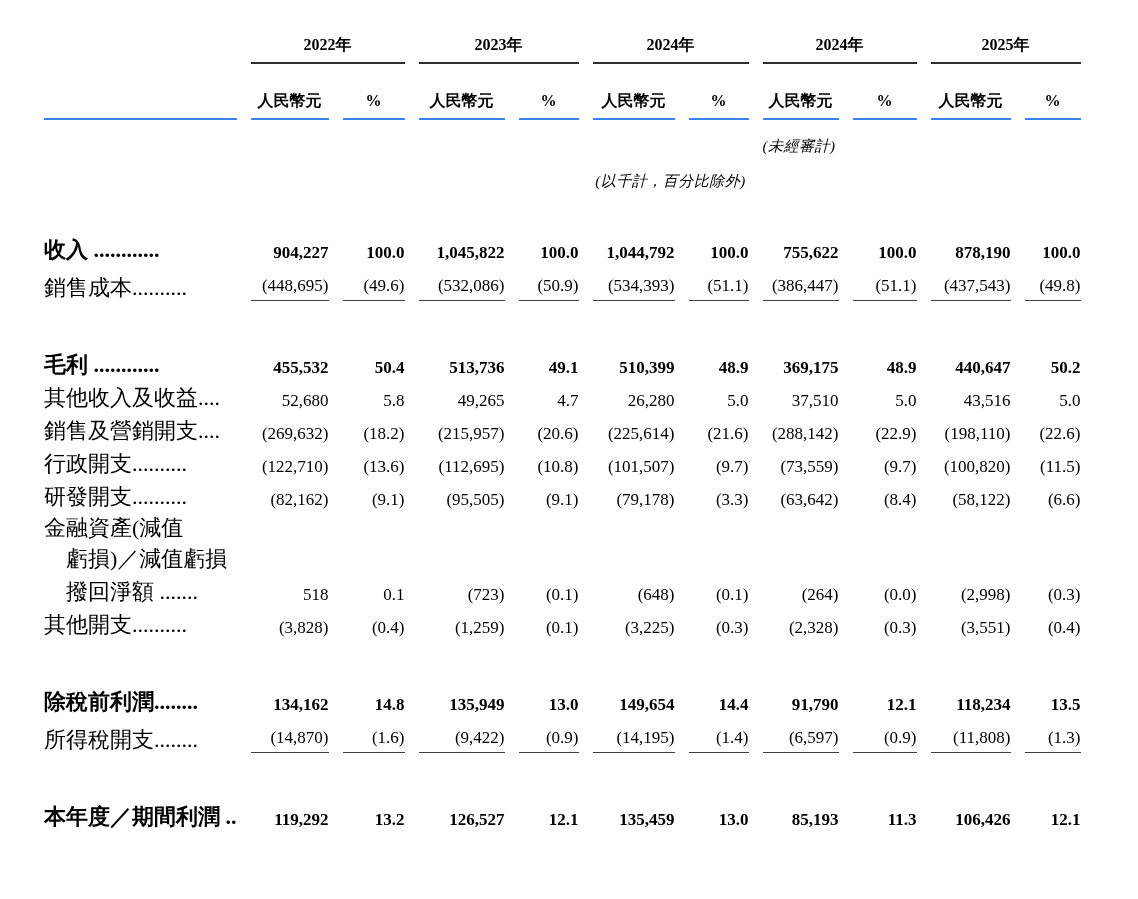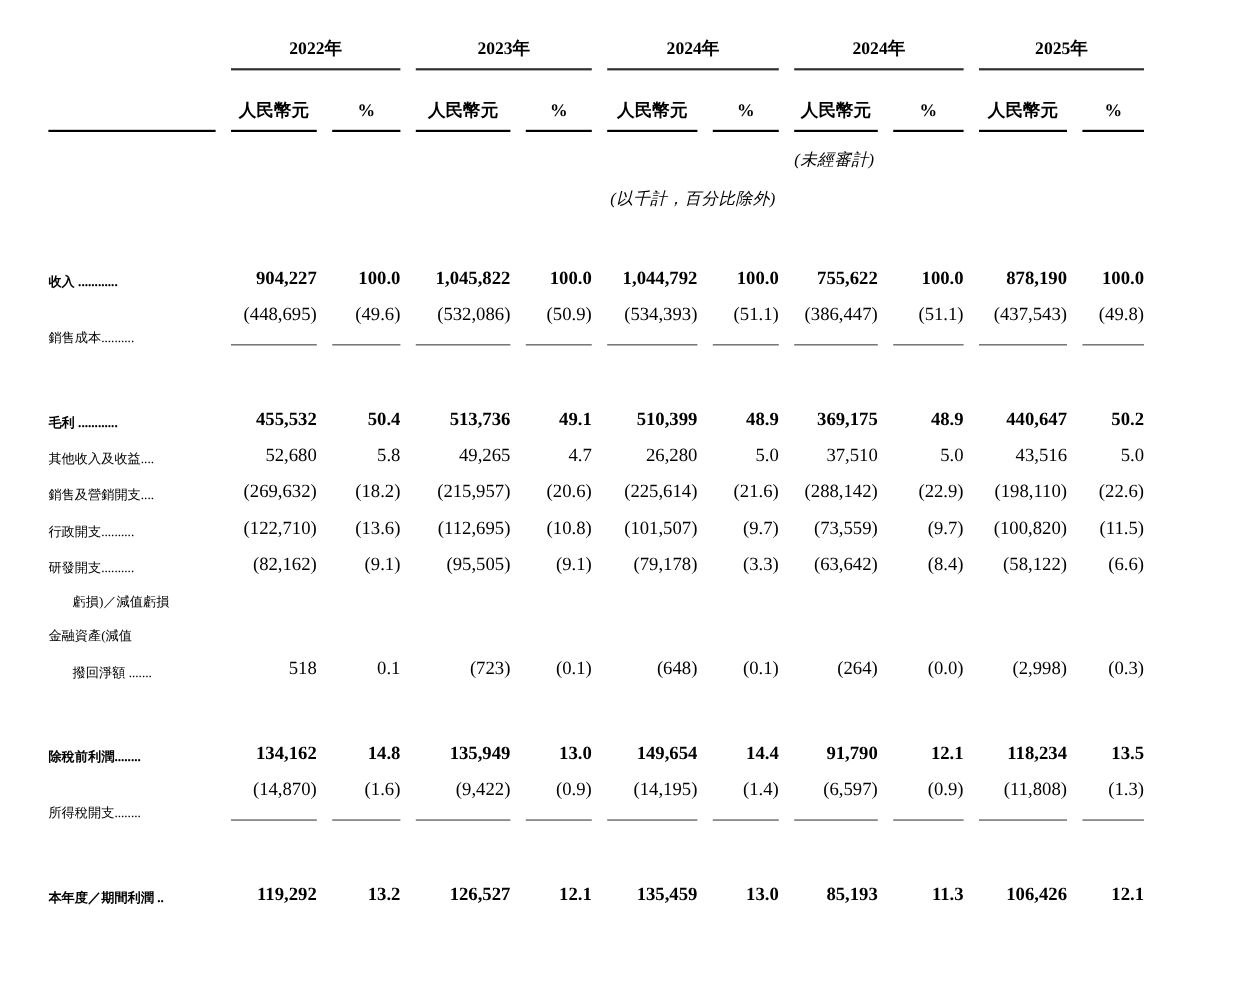--- a/index.html
+++ b/index.html
@@ -37,21 +37,21 @@
   tr.year-row th { height: 60px; }
   .year-th .rule {
     border-bottom: 2.5px solid #2f2f2f;
     padding-bottom: 8px;
     text-align: center;
     font-weight: bold;
     font-size: 16px;
   }
   tr.sub-row th {
     height: 46px;
-    border-bottom: 2px solid #000000;
+    border-bottom: 2px solid #3b82f6;
     padding-bottom: 8px;
     text-align: center;
     font-weight: bold;
     font-size: 16px;
   }
   th.empty { border-bottom: none; }
   
   tr.note-row td { height: 35px; }
   .note {
     font-style: italic;
@@ -60,29 +60,29 @@
   }
   .note.center { text-align: center; }
   .note.left   { text-align: left; }
   tr.head-gap td { height: 40px; }
   
   tr.data-row td { height: 33px; }
   tr.label-row td { height: 31px; }
   tr.spacer td { height: 44px; }
   td.label-cell {
     text-align: left;
-    font-size: 12px;
+    font-size: 22px;
     overflow: hidden;
   }
   td.label-cell.indent { padding-left: 22px; }
   td.num { text-align: right; }
   tr.bold td { font-weight: bold; }
   td.u {
     border-bottom: 1.5px solid #3f3f3f;
-    padding-bottom: 17px;
+    padding-bottom: 4px;
   }
 </style>
 </head>
 <body>
 
 <table class="fin">
   <colgroup>
     <col style="width:152px">
     <col style="width:78px">
       <col style="width:62px">
@@ -249,34 +249,34 @@
         <td class="num">(95,505)</td>
         <td class="num">(9.1)</td>
         <td class="num">(79,178)</td>
         <td class="num">(3.3)</td>
         <td class="num">(63,642)</td>
         <td class="num">(8.4)</td>
         <td class="num">(58,122)</td>
         <td class="num">(6.6)</td>
       </tr>
       <tr class="label-row">
+        <td class="label-cell">金融資產(減值</td>
+        <td class="num"></td>
+        <td class="num"></td>
+        <td class="num"></td>
+        <td class="num"></td>
+        <td class="num"></td>
+        <td class="num"></td>
+        <td class="num"></td>
+        <td class="num"></td>
+        <td class="num"></td>
+        <td class="num"></td>
+      </tr>
+      <tr class="label-row">
         <td class="label-cell indent">虧損)／減值虧損</td>
-        <td class="num"></td>
-        <td class="num"></td>
-        <td class="num"></td>
-        <td class="num"></td>
-        <td class="num"></td>
-        <td class="num"></td>
-        <td class="num"></td>
-        <td class="num"></td>
-        <td class="num"></td>
-        <td class="num"></td>
-      </tr>
-      <tr class="label-row">
-        <td class="label-cell">金融資產(減值</td>
         <td class="num"></td>
         <td class="num"></td>
         <td class="num"></td>
         <td class="num"></td>
         <td class="num"></td>
         <td class="num"></td>
         <td class="num"></td>
         <td class="num"></td>
         <td class="num"></td>
         <td class="num"></td>
@@ -286,20 +286,33 @@
         <td class="num">518</td>
         <td class="num">0.1</td>
         <td class="num">(723)</td>
         <td class="num">(0.1)</td>
         <td class="num">(648)</td>
         <td class="num">(0.1)</td>
         <td class="num">(264)</td>
         <td class="num">(0.0)</td>
         <td class="num">(2,998)</td>
         <td class="num">(0.3)</td>
+      </tr>
+      <tr class="data-row">
+        <td class="label-cell">其他開支..........</td>
+        <td class="num">(3,828)</td>
+        <td class="num">(0.4)</td>
+        <td class="num">(1,259)</td>
+        <td class="num">(0.1)</td>
+        <td class="num">(3,225)</td>
+        <td class="num">(0.3)</td>
+        <td class="num">(2,328)</td>
+        <td class="num">(0.3)</td>
+        <td class="num">(3,551)</td>
+        <td class="num">(0.4)</td>
       </tr>
       <tr class="spacer">
         <td colspan="11"></td>
       </tr>
       <tr class="data-row bold">
         <td class="label-cell">除稅前利潤........</td>
         <td class="num">134,162</td>
         <td class="num">14.8</td>
         <td class="num">135,949</td>
         <td class="num">13.0</td>

